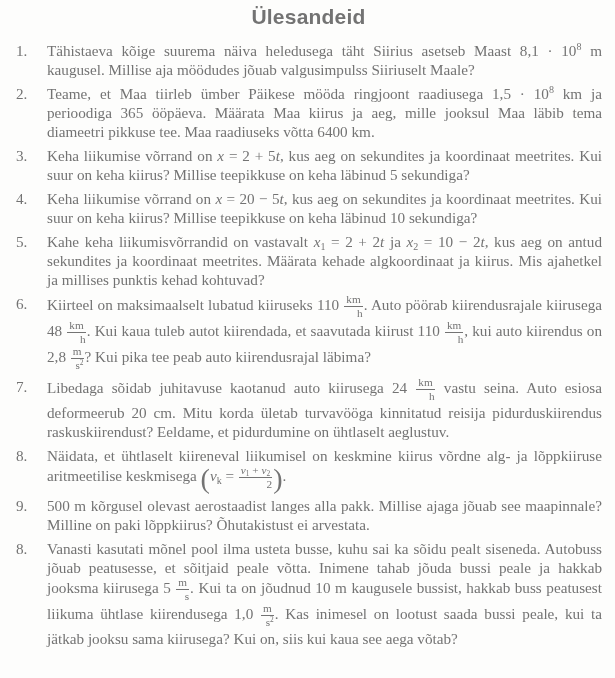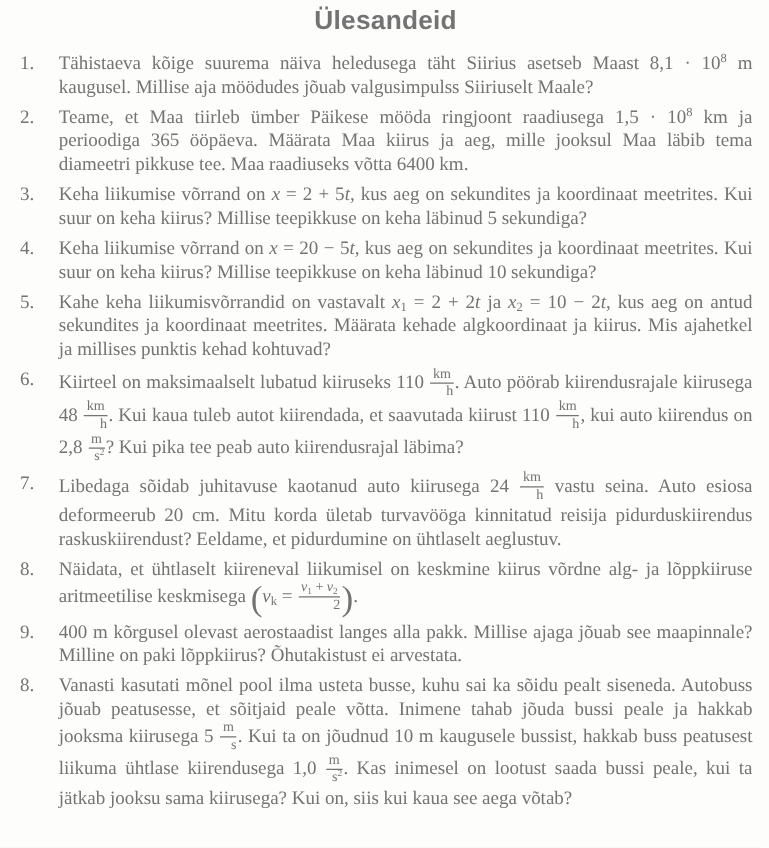--- a/index.html
+++ b/index.html
@@ -110,20 +110,20 @@
       <div class="problem">
         <span class="num">7.</span>
         <div class="content">Libedaga sõidab juhitavuse kaotanud auto kiirusega 24 <span class="frac"><span class="fnum">km</span><span class="fden">h</span></span> vastu seina. Auto esiosa deformeerub 20 cm. Mitu korda ületab turvavööga kinnitatud reisija pidurduskiirendus raskuskiirendust? Eeldame, et pidurdumine on ühtlaselt aeglustuv.</div>
       </div>
       <div class="problem">
         <span class="num">8.</span>
         <div class="content">Näidata, et ühtlaselt kiireneval liikumisel on keskmine kiirus võrdne alg- ja lõppkiiruse aritmeetilise keskmisega <span class="bigp">(</span><span class="it">v</span><span class="sub">k</span> = <span class="frac"><span class="fnum"><span class="it">v</span><span class="sub">1</span> + <span class="it">v</span><span class="sub">2</span></span><span class="fden">2</span></span><span class="bigp">)</span>.</div>
       </div>
       <div class="problem">
         <span class="num">9.</span>
-        <div class="content">400 m kõrgusel olevast aerostaadist langes alla pakk. Millise ajaga jõuab see maapinnale? Milline on paki lõppkiirus? Õhutakistust ei arvestata.</div>
+        <div class="content">500 m kõrgusel olevast aerostaadist langes alla pakk. Millise ajaga jõuab see maapinnale? Milline on paki lõppkiirus? Õhutakistust ei arvestata.</div>
       </div>
       <div class="problem">
         <span class="num">8.</span>
         <div class="content">Vanasti kasutati mõnel pool ilma usteta busse, kuhu sai ka sõidu pealt siseneda. Autobuss jõuab peatusesse, et sõitjaid peale võtta. Inimene tahab jõuda bussi peale ja hakkab jooksma kiirusega 5 <span class="frac"><span class="fnum">m</span><span class="fden">s</span></span>. Kui ta on jõudnud 10 m kaugusele bussist, hakkab buss peatusest liikuma ühtlase kiirendusega 1,0 <span class="frac"><span class="fnum">m</span><span class="fden">s<span class="sup">2</span></span></span>. Kas inimesel on lootust saada bussi peale, kui ta jätkab jooksu sama kiirusega? Kui on, siis kui kaua see aega võtab?</div>
       </div>
     </div>
 </div>
 
 </body></html>

